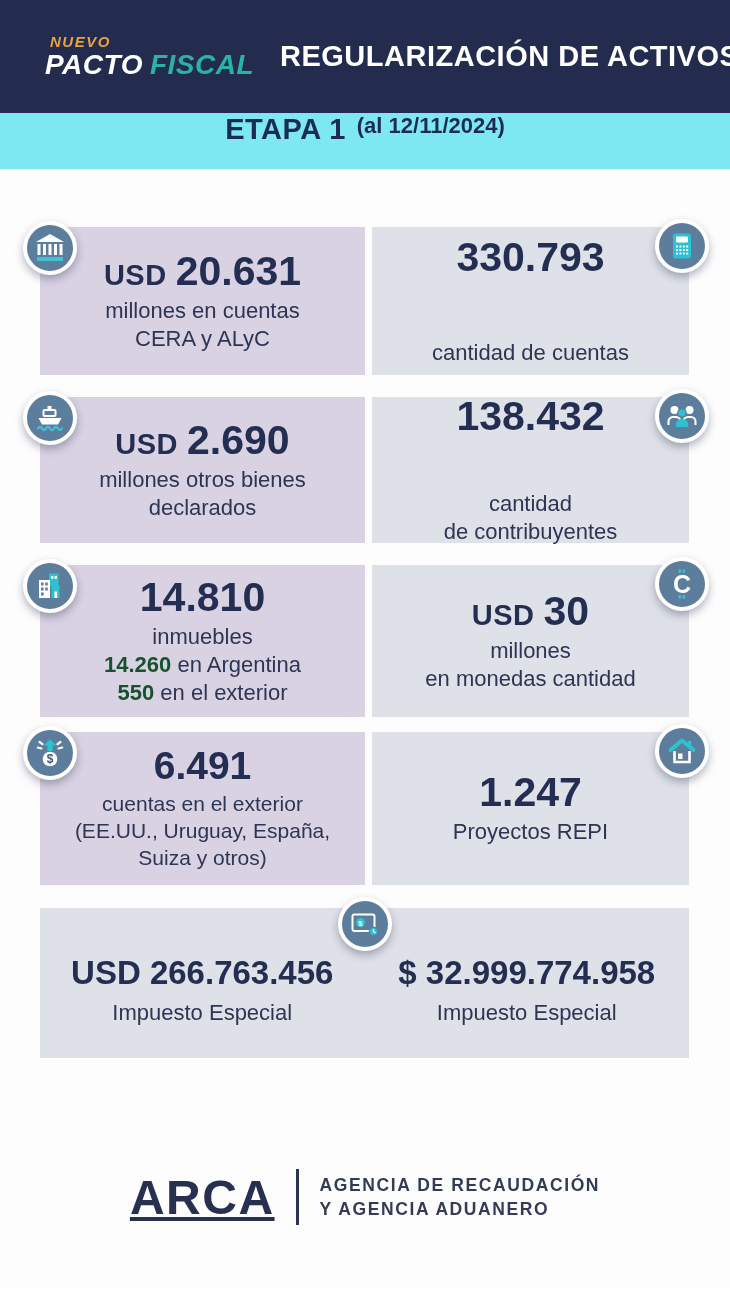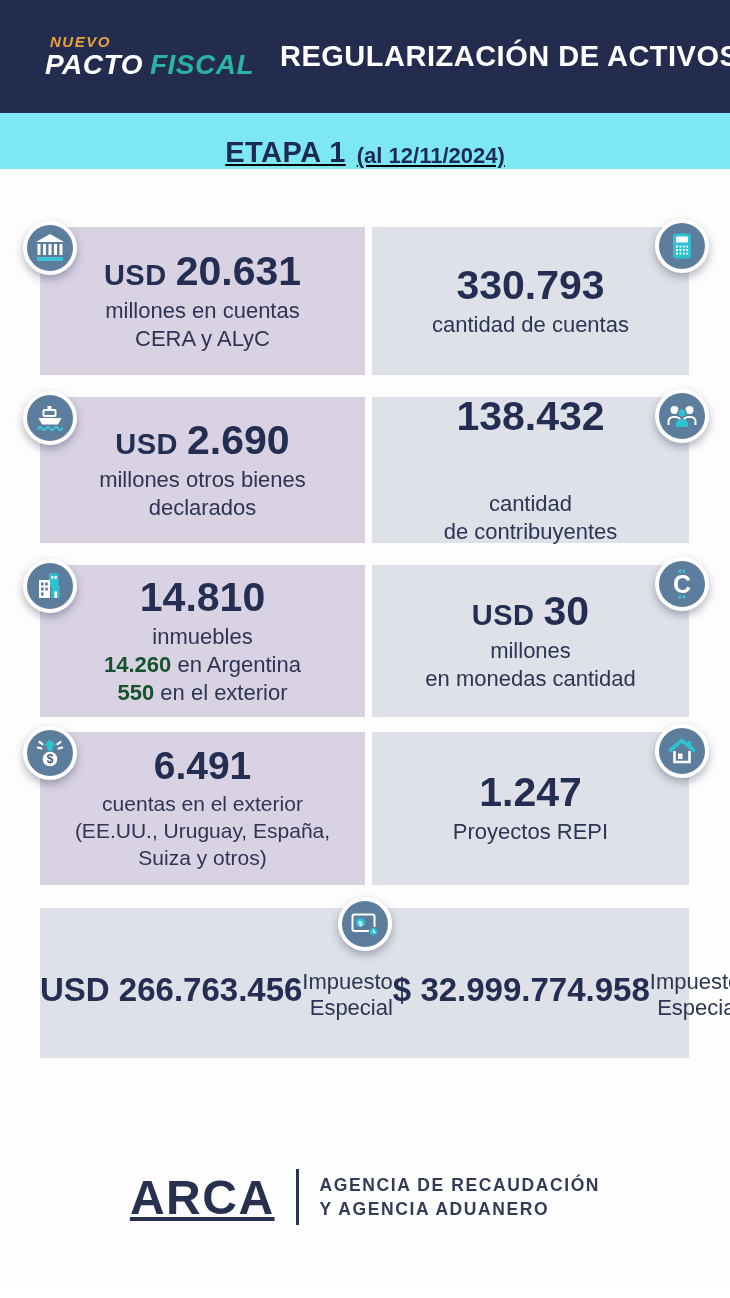--- a/index.html
+++ b/index.html
@@ -21,33 +21,33 @@
   .logo-main { font-size:28px; font-weight:800; font-style:italic; letter-spacing:.5px; white-space:nowrap; }
   .logo-main .pacto { color:#ffffff; }
   .logo-main .fiscal { color:#2AB3A3; margin-left:7px; }
   .header-title {
     color:#ffffff; font-size:29px; font-weight:700; margin-left:26px;
     letter-spacing:.5px; white-space:nowrap;
   }
   
   .stage-bar {
     position:absolute; top:113px; left:0; width:730px; height:56px;
-    background:#7DE8F2; display:flex; align-items:flex-end; justify-content:center; gap:11px;text-decoration:underline;
+    background:#7DE8F2; display:flex; align-items:flex-start; justify-content:center; gap:11px;
   }
   .stage-label { color:#1D2A52; font-size:29px; font-weight:800; letter-spacing:.5px; }
   .stage-date  { color:#1D2A52; font-size:22px; font-weight:600; }
   
   .card {
     position:absolute; display:flex; flex-direction:column; align-items:center;
     justify-content:center; text-align:center; padding:8px 10px;
   }
   .card.lavender { background:#D8D2E2; }
   .card.gray     { background:#DEE1E7; }
   .c0 { top:227px; left:40px;  width:325px; height:148px; }
-  .c1 { top:227px; left:372px; width:317px; height:148px; }
+  .c1 { top:227px; left:372px; width:317px; height:148px;justify-content:space-between; }
   .c2 { top:397px; left:40px;  width:325px; height:146px; }
   .c3 { top:397px; left:372px; width:317px; height:146px;gap:48px; }
   .c4 { top:565px; left:40px;  width:325px; height:152px; }
   .c5 { top:565px; left:372px; width:317px; height:152px; }
   .c6 { top:732px; left:40px;  width:325px; height:153px; }
   .c7 { top:732px; left:372px; width:317px; height:153px; }
   .value { color:#242E52; font-weight:800; display:flex; align-items:baseline; gap:9px; font-size:41px; line-height:1.1; }
   .value .prefix { font-size:29px; font-weight:800; letter-spacing:.5px; }
   .c6 .value { font-size:39px; }
   .label {
@@ -66,21 +66,21 @@
   .icon-left   { left:-17px; top:-6px; }
   .icon-right  { right:-20px; top:-8px; }
   .icon-center { left:50%; transform:translateX(-50%); top:-11px; }
   .icon-circle svg { display:block; }
   
   .summary-card {
     position:absolute; top:908px; left:40px; width:649px; height:150px;
     background:#DEE1E7; display:flex;
   }
   .summary-half {
-    flex:1; display:flex; align-items:center;
+    flex:1; display:flex; flex-direction:column; align-items:center;
     justify-content:center; text-align:center; padding-top:14px;
   }
   .summary-value { color:#242E52; font-size:33px; font-weight:800; line-height:1.15; white-space:nowrap; }
   .summary-label { color:#2E3554; font-size:22px; margin-top:9px;text-align:right; }
   
   .footer {
     position:absolute; top:1152px; left:0; width:730px; height:90px;
     display:flex; align-items:center; justify-content:center; gap:21px;
   }
   .brand { color:#27304F; font-size:48px; font-weight:800; letter-spacing:1.5px;text-decoration:underline; }

